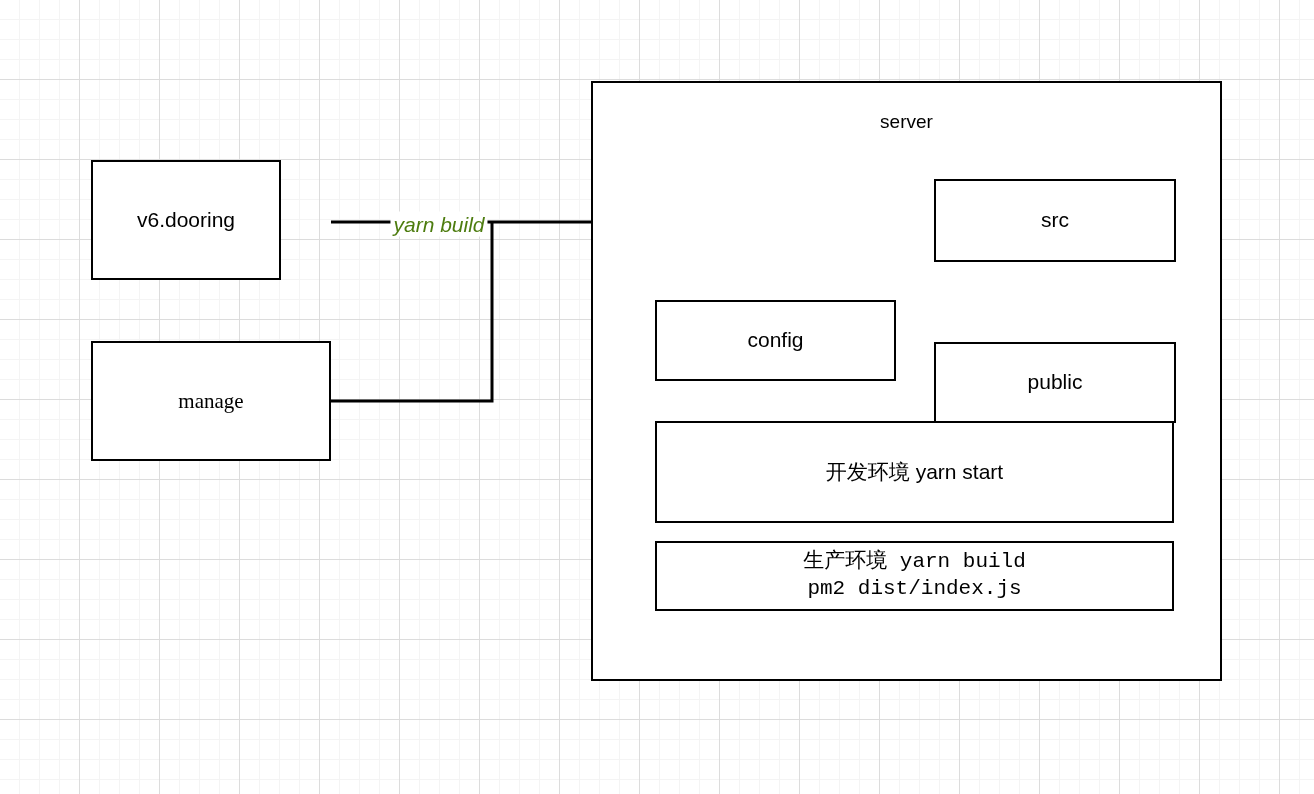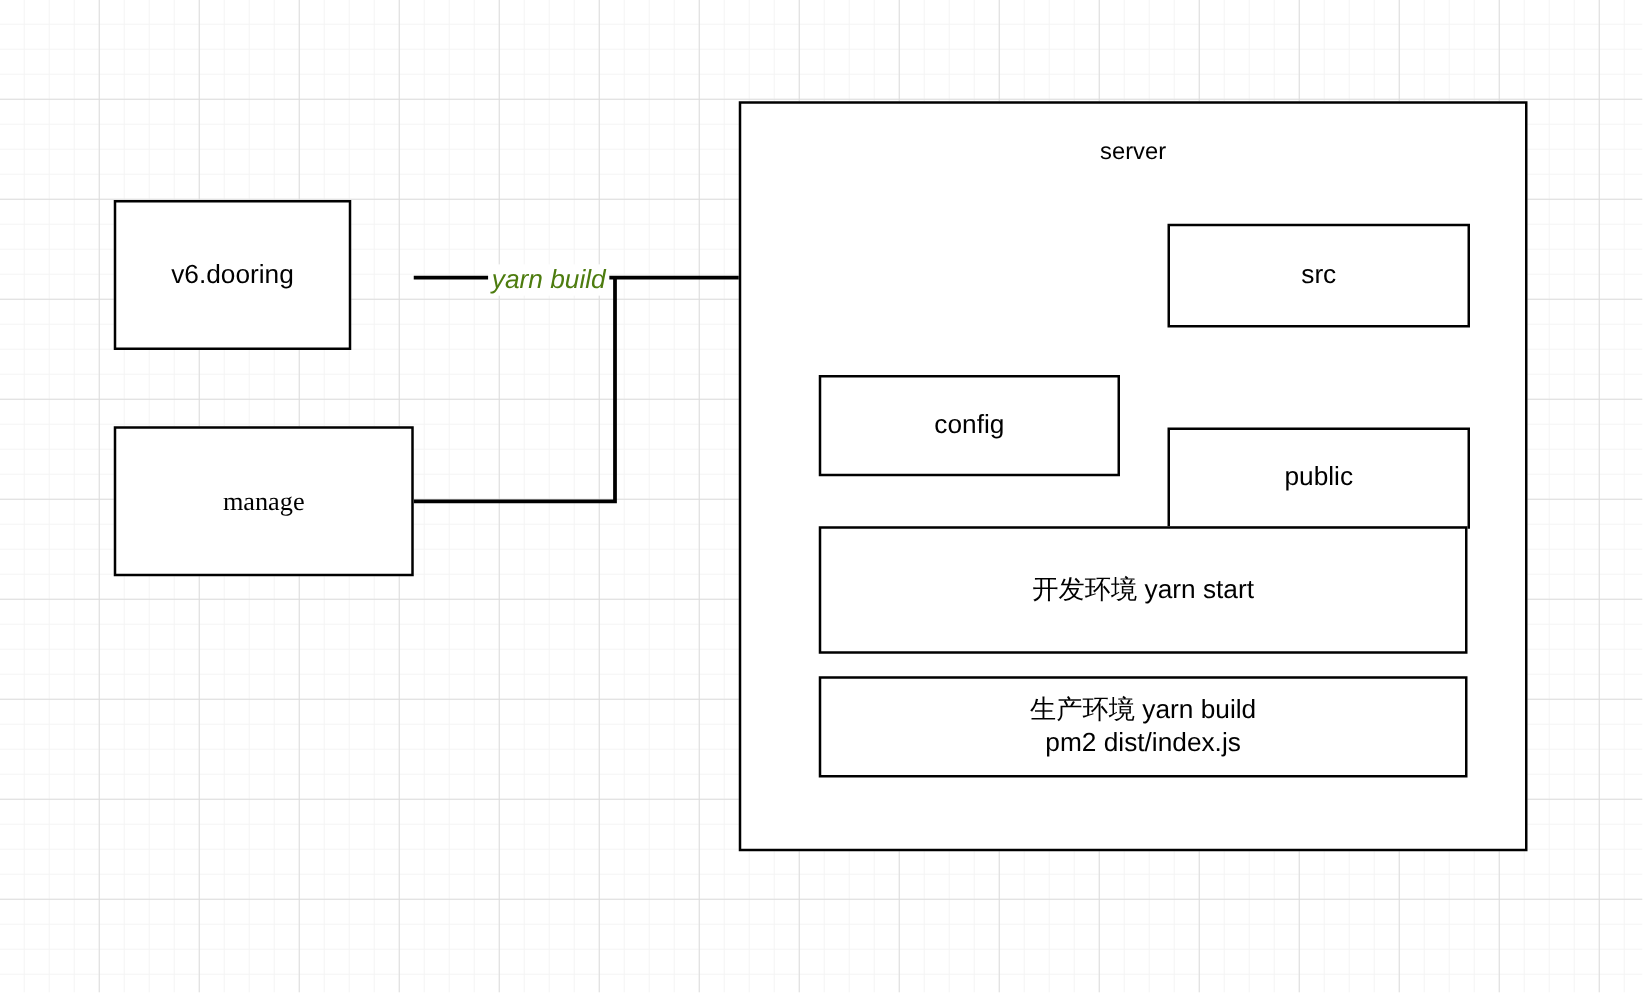--- a/index.html
+++ b/index.html
@@ -115,18 +115,18 @@
   </div>
 
   <div class="node" style="left:934px; top:300px; width:242px; height:81px;margin-top:42px;">
     <span>public</span>
   </div>
 
   <div class="node" style="left:655px; top:421px; width:519px; height:102px;">
     <span>开发环境 yarn start</span>
   </div>
 
-  <div class="node" style="left:655px; top:541px; width:519px; height:81px;">
+  <div class="node" style="left:655px; top:541px; width:519px; height:70px;font-family:Liberation Mono, monospace;">
     <span>生产环境 yarn build
 pm2 dist/index.js</span>
   </div>
 
 </div>
 
 </body></html>

